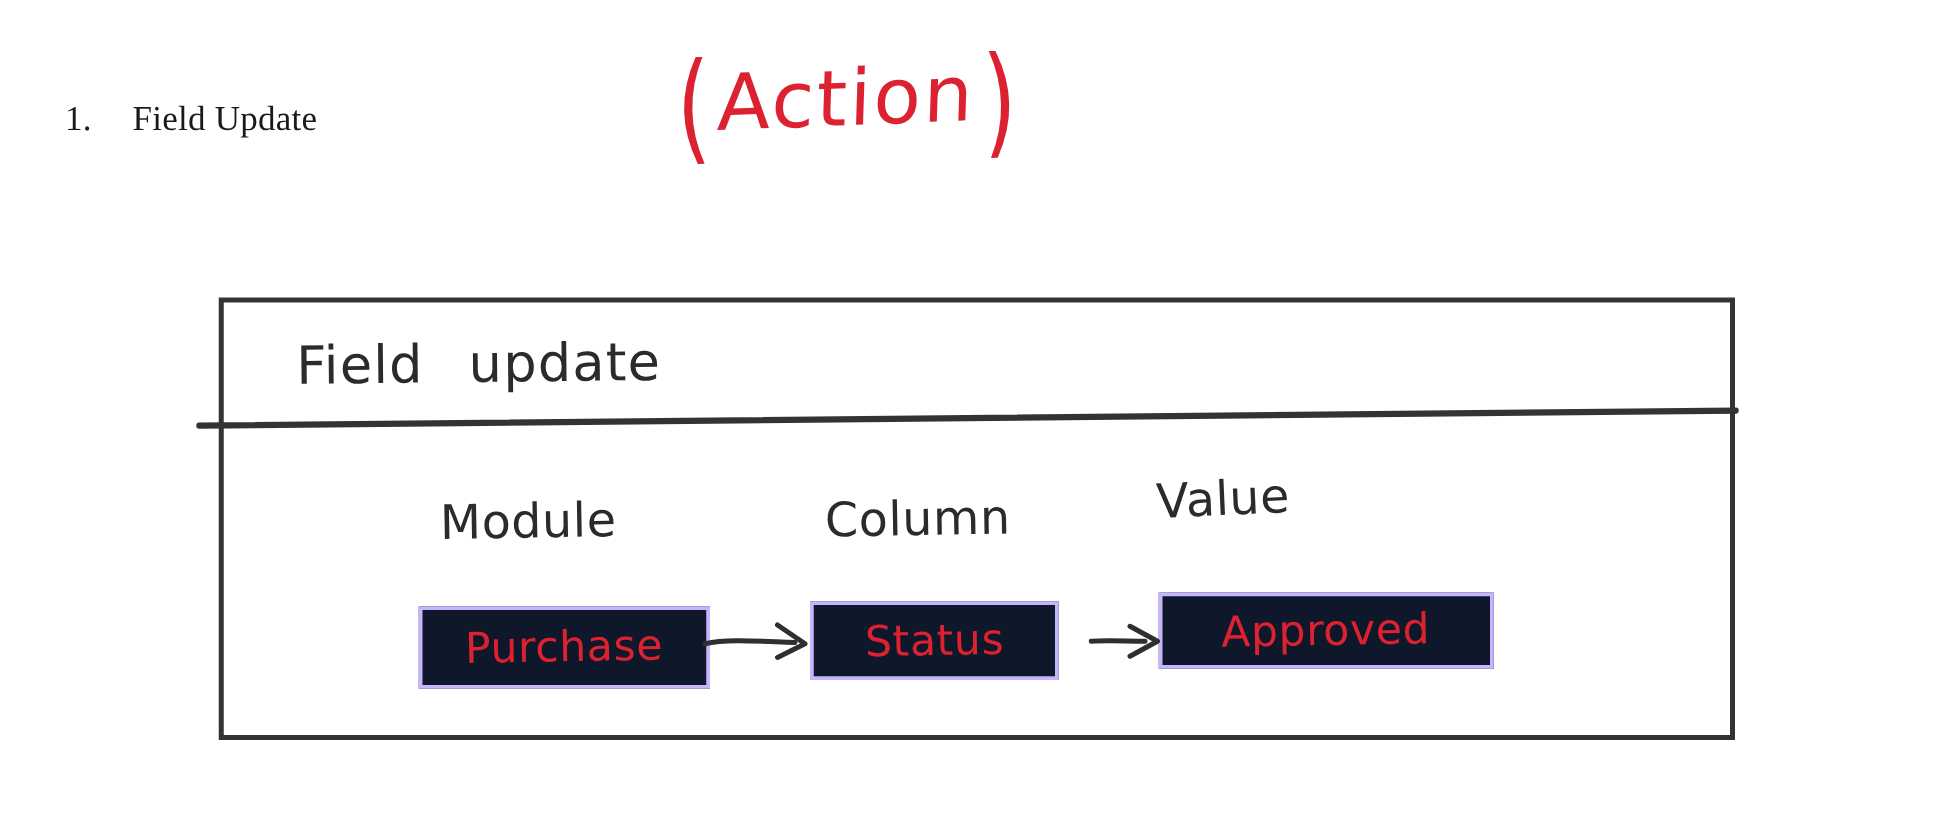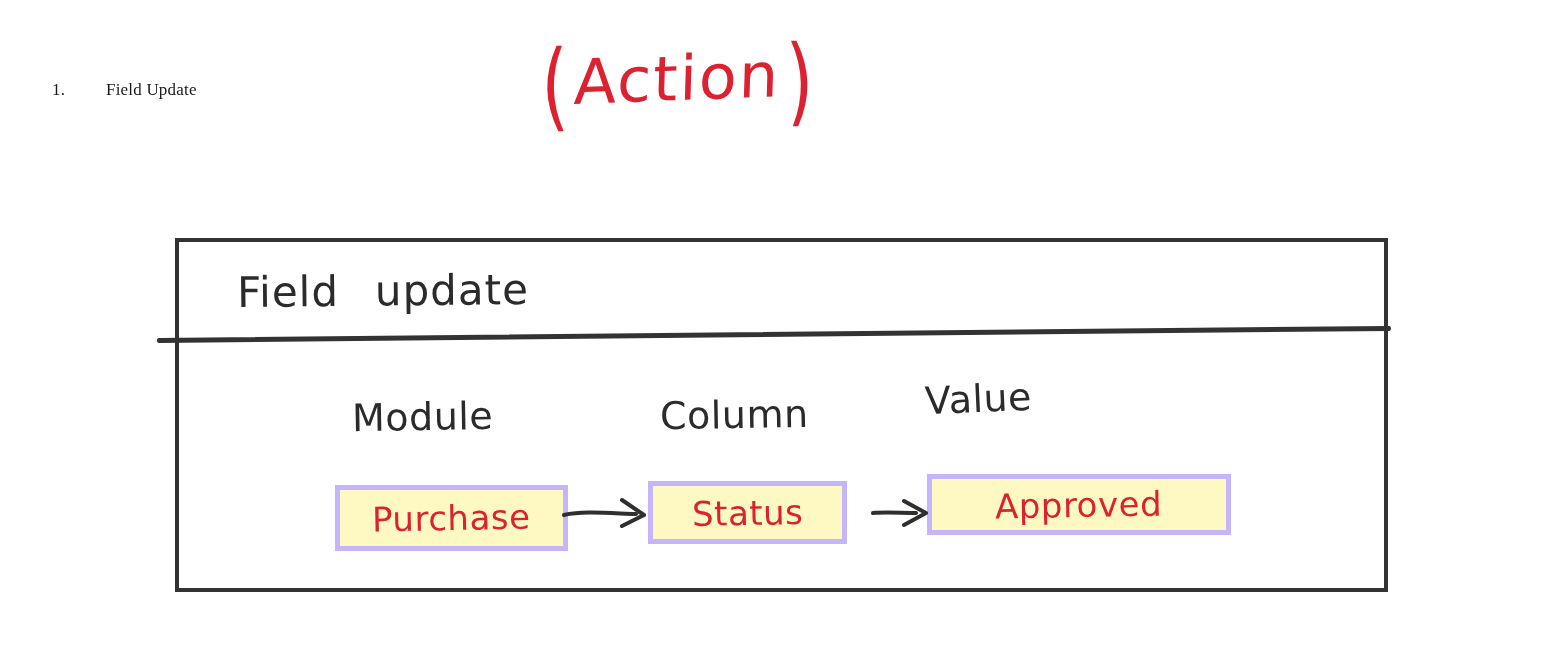--- a/index.html
+++ b/index.html
@@ -21,21 +21,21 @@
     width: 1561px;
     height: 657px;
   }
 
   
   .doc-heading {
     position: absolute;
     left: 52px;
     top: 80px;
     font-family: "Liberation Serif", serif;
-    font-size: 17px;
+    font-size: 28px;
     color: #1a1a1a;
     white-space: nowrap;
     letter-spacing: 0.2px;
   }
   .doc-heading .num {
     display: inline-block;
     width: 54px;
   }
 
   
@@ -120,37 +120,37 @@
     line-height: 1;
     letter-spacing: 0.5px;
   }
   .col-label.module { left: 352px; top: 398px; transform: rotate(-1deg); }
   .col-label.column { left: 660px; top: 396px; transform: rotate(-1deg); }
   .col-label.value  { left: 925px; top: 380px; transform: rotate(-2.5deg); }
 
   
   .val-box {
     position: absolute;
-    border: 5px solid #c4b5fd;
+    border: 3px solid #c4b5fd;
     box-sizing: border-box;
-    background: #fef9c3;
+    background: #0f172a;
     display: flex;
     align-items: center;
     justify-content: center;
     text-align: center;
   }
   .val-box .txt {
     font-size: 34px;
     line-height: 1;
     letter-spacing: 0.5px;
     transform: rotate(-1deg);
   }
   .box-module   { left: 335px; top: 485px; width: 233px; height: 66px; }
   .box-column   { left: 648px; top: 481px; width: 199px; height: 63px; }
-  .box-value    { left: 927px; top: 474px; width: 304px; height: 61px; }
+  .box-value    { left: 927px; top: 474px; width: 268px; height: 61px; }
 
   
   .arrow-svg {
     position: absolute;
     overflow: visible;
   }
   .arrow-1 { left: 560px; top: 490px; }
   .arrow-2 { left: 870px; top: 488px; }
   .arrow-svg path,
   .arrow-svg polyline {

